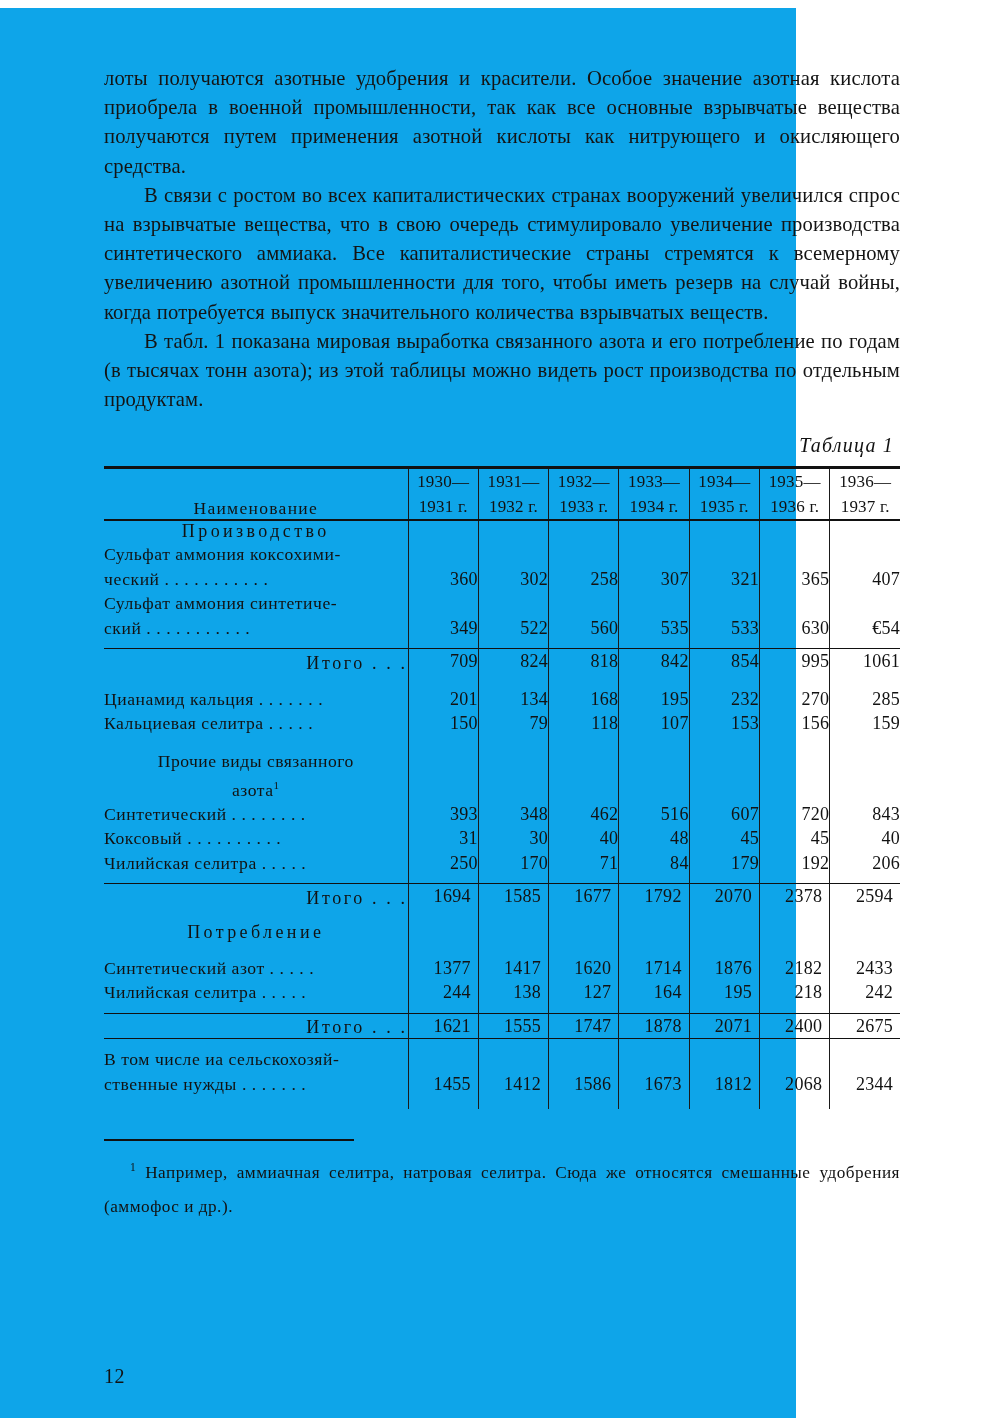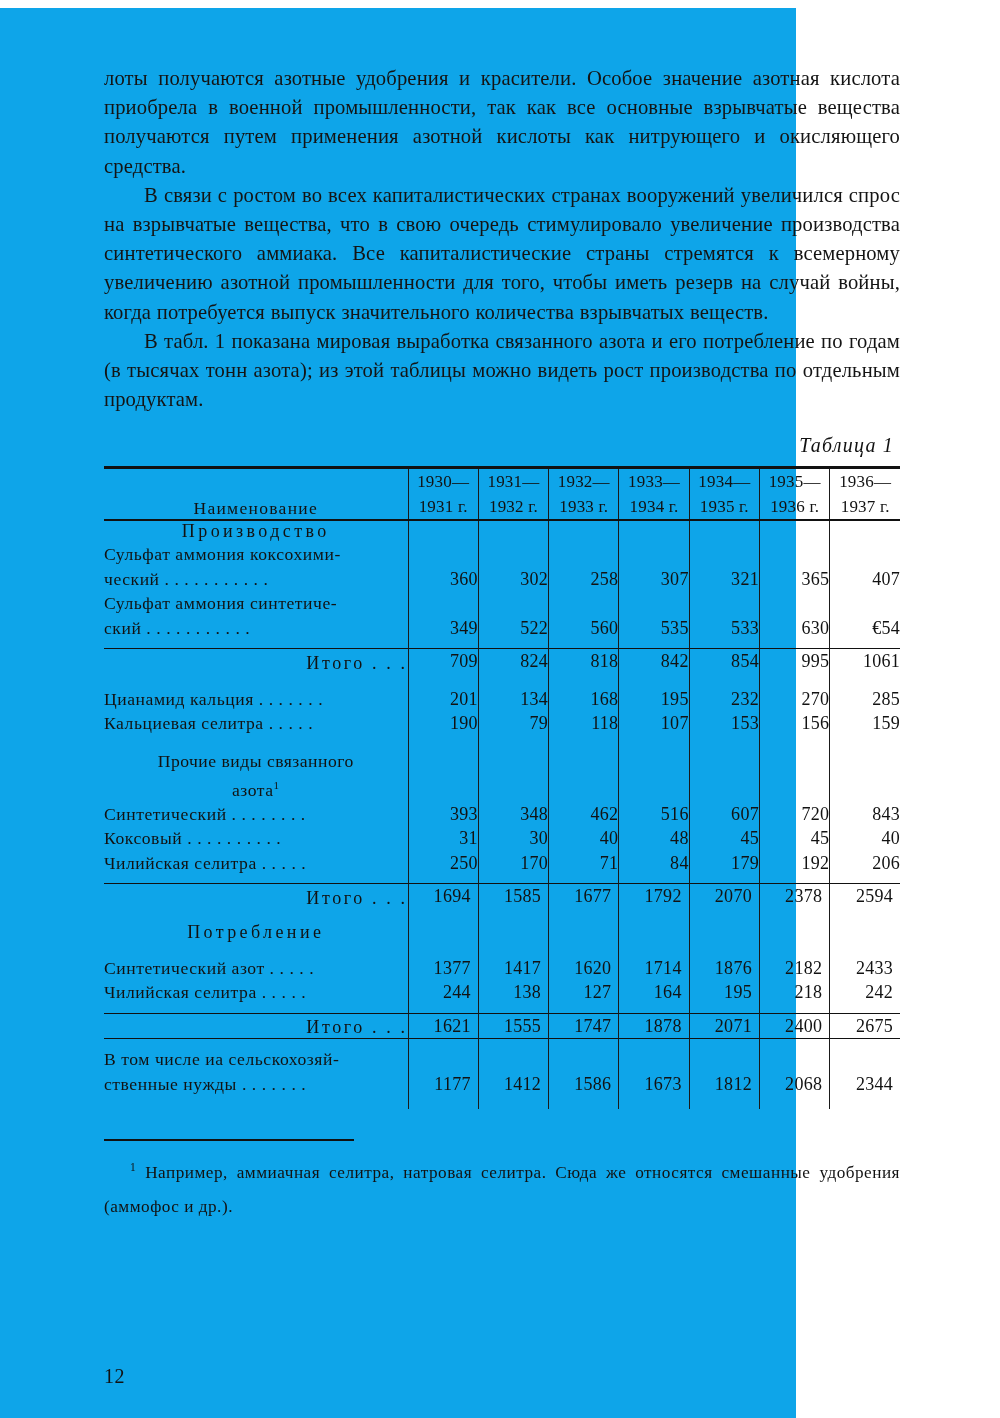--- a/index.html
+++ b/index.html
@@ -317,21 +317,21 @@
             <td class="num vline">134</td>
             <td class="num vline">168</td>
             <td class="num vline">195</td>
             <td class="num vline">232</td>
             <td class="num vline">270</td>
             <td class="num vline">285</td>
           </tr>
 
           <tr>
             <td class="lbl">Кальциевая селитра . . . . .</td>
-            <td class="num vline">190</td>
+            <td class="num vline">150</td>
             <td class="num vline">79</td>
             <td class="num vline">118</td>
             <td class="num vline">107</td>
             <td class="num vline">153</td>
             <td class="num vline">156</td>
             <td class="num vline">159</td>
           </tr>
 
           <tr class="spacer-row">
             <td></td>
@@ -506,21 +506,21 @@
             <td class="vline"></td>
             <td class="vline"></td>
             <td class="vline"></td>
             <td class="vline"></td>
             <td class="vline"></td>
             <td class="vline"></td>
             <td class="vline"></td>
           </tr>
           <tr>
             <td class="lbl">ственные нужды . . . . . . .</td>
-            <td class="num wide vline">1177</td>
+            <td class="num wide vline">1455</td>
             <td class="num wide vline">1412</td>
             <td class="num wide vline">1586</td>
             <td class="num wide vline">1673</td>
             <td class="num wide vline">1812</td>
             <td class="num wide vline">2068</td>
             <td class="num wide vline">2344</td>
           </tr>
 
           <tr class="spacer-row">
             <td></td>

